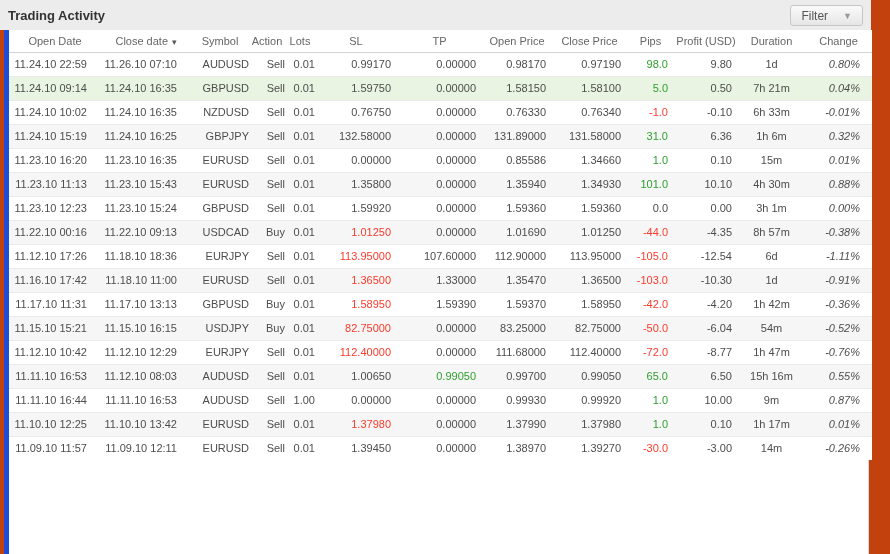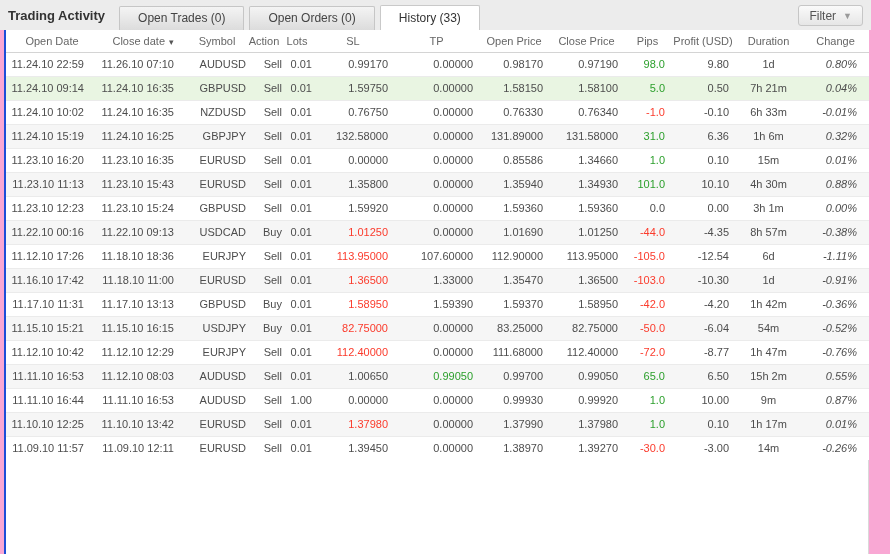--- a/index.html
+++ b/index.html
@@ -3,21 +3,21 @@
 <meta charset="utf-8">
 <style>
   * { margin:0; padding:0; box-sizing:border-box; }
   html,body { background:#fff; }
   body {
     width:890px; height:554px; overflow:hidden;
     font-family:"Liberation Sans", sans-serif;
     font-size:11px; color:#4d4d4d;
     -webkit-font-smoothing:antialiased;
   }
-  .app { width:890px; height:554px; background:#f9a8d4; position:relative; }
+  .app { width:890px; height:554px; background:#c2410c; position:relative; }
 
   
   .topbar {
     width:871px; height:30px; background:#ececec;
     display:flex; align-items:flex-end; position:relative;
   }
   .title {
     font-size:13px; font-weight:bold; color:#333;
     padding:0 14px 7px 8px; white-space:nowrap;
   }
@@ -34,28 +34,28 @@
     border:1px solid #c9c9c9; border-bottom:none;
     height:25px; line-height:24px;
   }
   .filter-btn {
     position:absolute; right:8px; top:5px;
     height:21px; padding:0 10px;
     font-family:"Liberation Sans", sans-serif;
     font-size:12px; color:#555;
     background:linear-gradient(#fafafa,#e6e6e6);
     border:1px solid #c6c6c6; border-radius:3px;
-    display:flex; align-items:center; gap:7px; cursor:pointer;
+    display:flex; align-items:center; gap:15px; cursor:pointer;
   }
   .filter-btn .caret { font-size:9px; color:#9a9a9a; }
 
   
   .table-wrap {
     width:871px; height:524px;
-    border-left:2px solid #1d4ed8; border-right:1px solid #d9d9d9;
+    border-left:5px solid #1d4ed8; border-right:1px solid #d9d9d9;
     margin-left:4px; width:865px;
     background:#fff;
   }
   table { border-collapse:collapse; table-layout:fixed; width:863px; }
   thead th {
     height:22px; font-weight:normal; color:#666; font-size:11px;
     text-align:center; white-space:nowrap;
     border-bottom:1px solid #d4d4d4; background:#fff;
     cursor:pointer;
   }
@@ -78,25 +78,20 @@
   .pos { color:var(--pos,#2da02d); }
   .neg { color:var(--neg,#fb3b2c); }
 </style>
 </head>
 <body>
 
 <div class="app">
 
   <div class="topbar">
     <div class="title">Trading Activity</div>
-    <div class="tabs">
-      <div class="tab">Open Trades (0)</div>
-      <div class="tab">Open Orders (0)</div>
-      <div class="tab active">History (33)</div>
-    </div>
     <button class="filter-btn">
       <span>Filter</span>
       <span class="caret">▼</span>
     </button>
   </div>
 
   <div class="table-wrap">
     <table>
       <colgroup>
         <col style="width:92px">
@@ -331,21 +326,21 @@
             <td class="c2">11.12.10 08:03</td>
             <td class="c3">AUDUSD</td>
             <td class="c4">Sell</td>
             <td class="c5">0.01</td>
             <td class="c6">1.00650</td>
             <td class="c7 pos">0.99050</td>
             <td class="c8">0.99700</td>
             <td class="c9">0.99050</td>
             <td class="c10 pos">65.0</td>
             <td class="c11">6.50</td>
-            <td class="c12">15h 2m</td>
+            <td class="c12">15h 16m</td>
             <td class="c13">0.55%</td>
           </tr>
           <tr>
             <td class="c1">11.11.10 16:44</td>
             <td class="c2">11.11.10 16:53</td>
             <td class="c3">AUDUSD</td>
             <td class="c4">Sell</td>
             <td class="c5">1.00</td>
             <td class="c6">0.00000</td>
             <td class="c7">0.00000</td>

